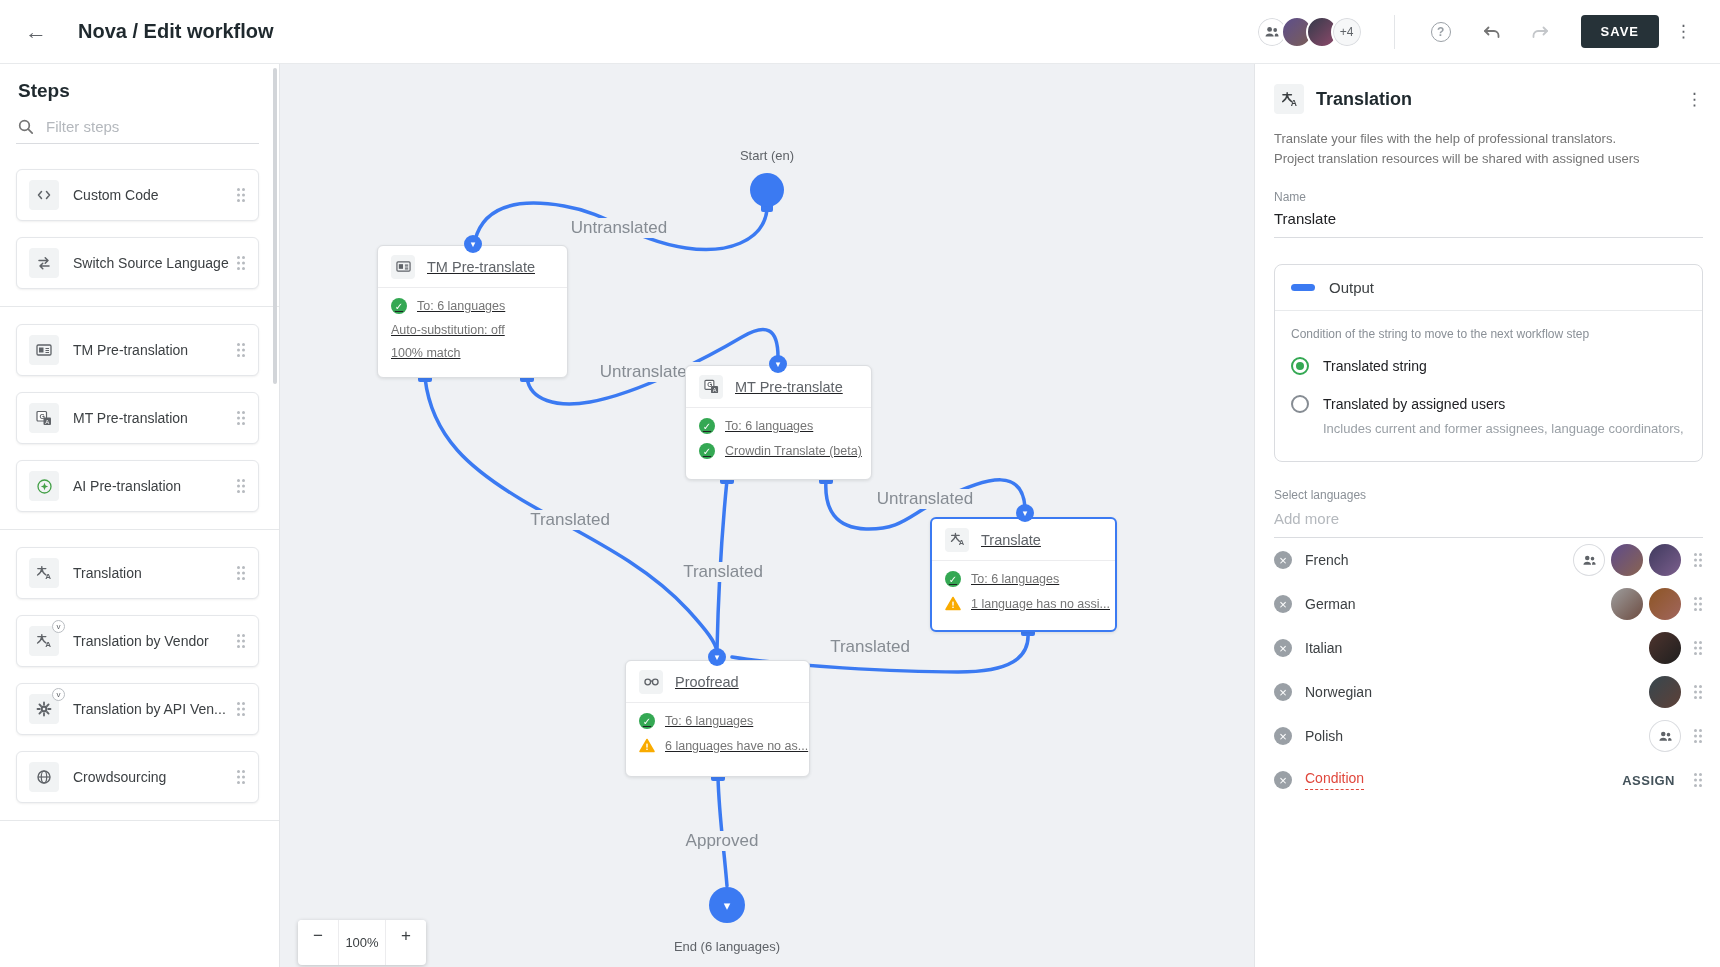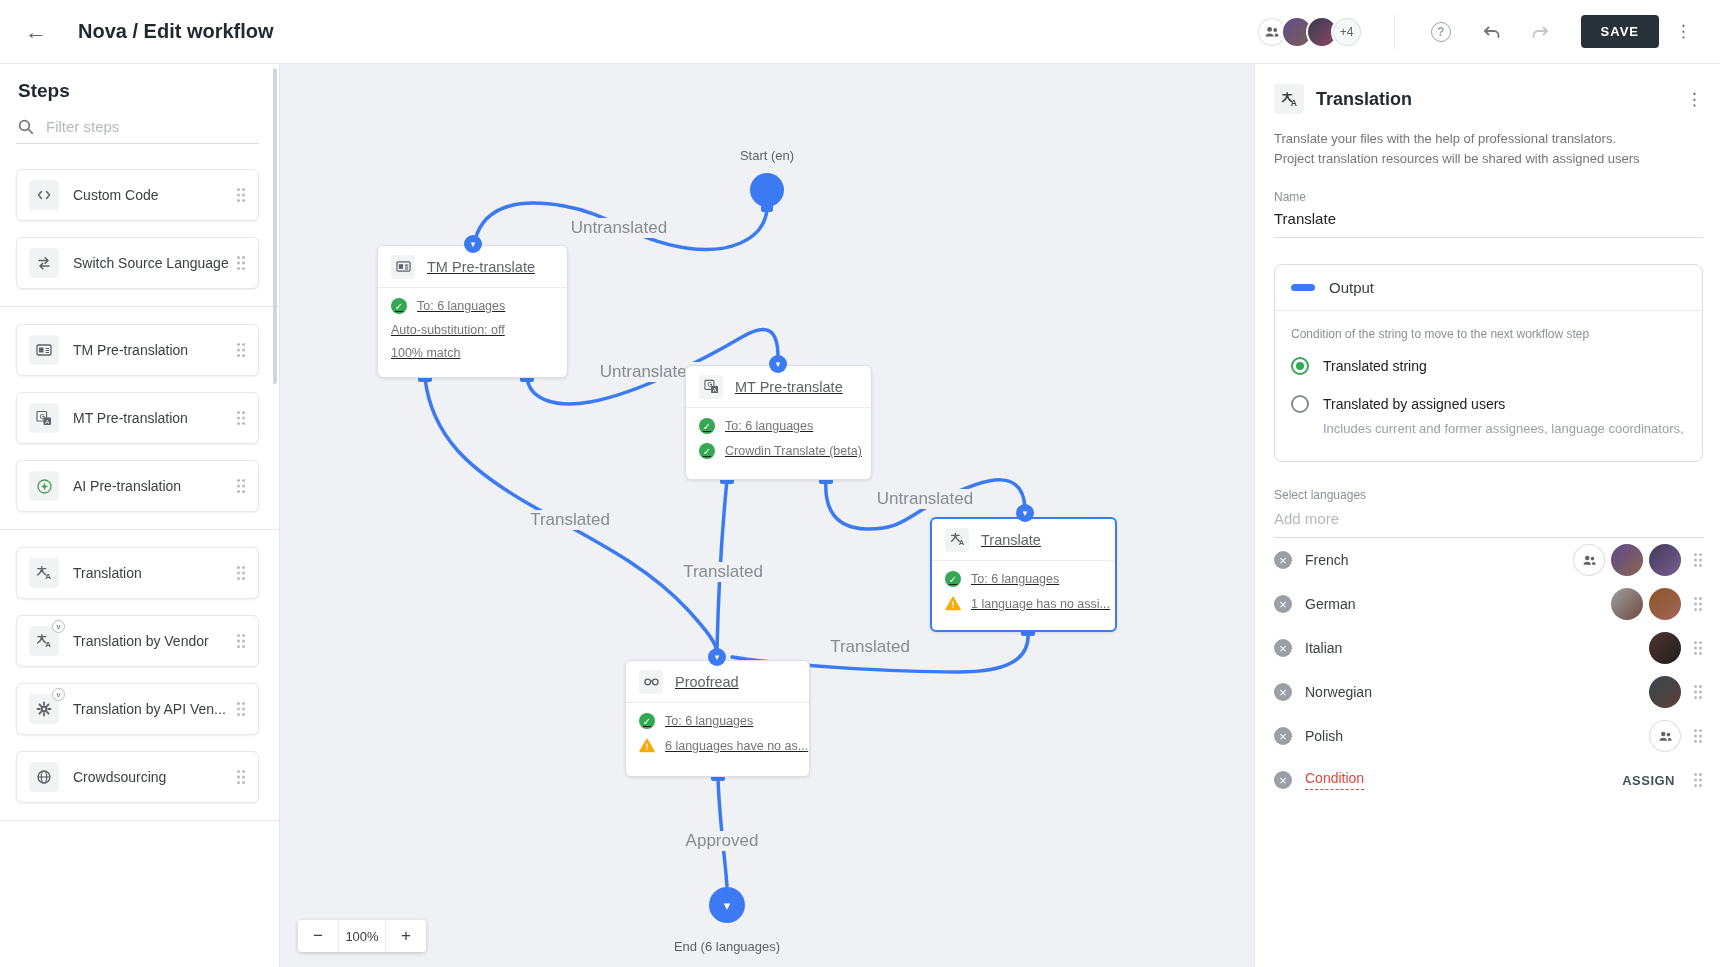--- a/index.html
+++ b/index.html
@@ -80,21 +80,21 @@
   .node-body { padding:10px 13px 0; }
   .node-row { display:flex; align-items:center; margin-bottom:9px; font-size:12.5px; color:#757575;
     white-space:nowrap; }
   .chk { width:16px; height:16px; border-radius:50%; background:#34a853; color:#fff; font-size:10px;
     display:flex; align-items:center; justify-content:center; margin-right:10px; flex:0 0 auto; }
   .warn-icon { margin-right:10px; flex:0 0 auto; }
   .zoom-bar { position:absolute; left:18px; top:856px; display:flex; background:#fff; border-radius:4px;
     box-shadow:0 1px 4px rgba(0,0,0,.2); z-index:4; overflow:hidden; }
   .zoom-btn { width:40px; height:32px; border:none; background:#fff; font-size:17px; color:#3c4043;
     cursor:pointer; display:flex; align-items:center; justify-content:center; }
-  .zoom-level { width:48px; height:32px; display:flex; align-items:center; justify-content:center;
+  .zoom-level { width:48px; height:45px; display:flex; align-items:center; justify-content:center;
     font-size:13px; color:#3c4043; border-left:1px solid #ececee; border-right:1px solid #ececee; }
 
   
   .panel { width:466px; flex:0 0 auto; background:#fff; border-left:1px solid #e3e5e8;
     padding:20px 17px 0 19px; overflow:hidden; }
   .panel-head { display:flex; align-items:center; }
   .panel-title { font-size:18px; font-weight:bold; color:#1f292e; margin-left:12px; }
   .panel-kebab { margin-left:auto; }
   .panel-desc { margin-top:15px; font-size:13px; color:#757575; line-height:1.5; }
   .fld-label { margin-top:22px; font-size:12px; color:#8a9097; }

